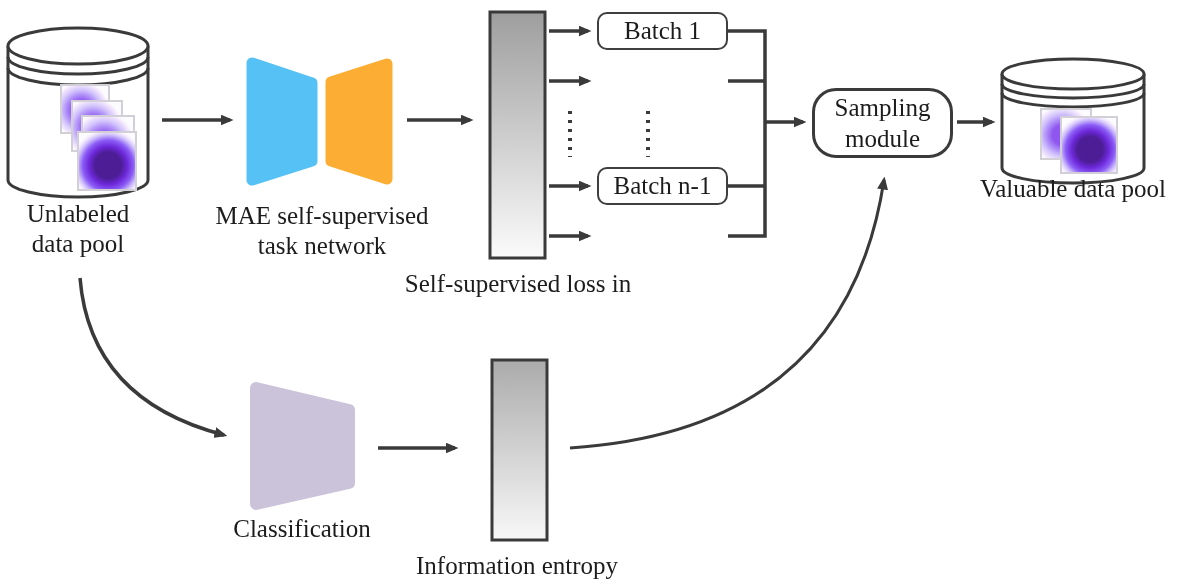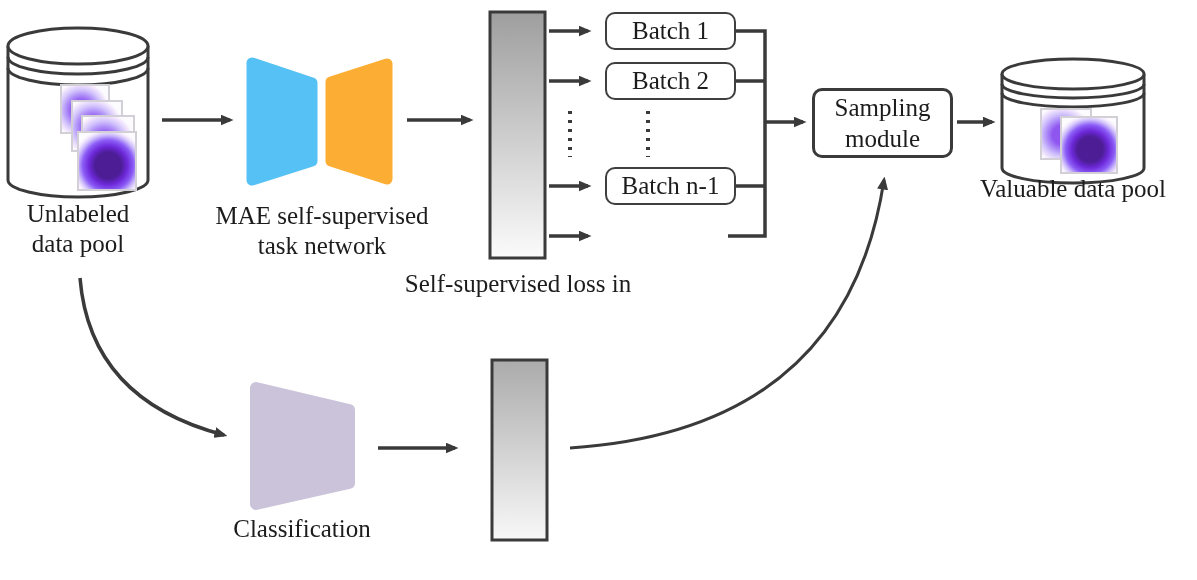--- a/index.html
+++ b/index.html
@@ -5,25 +5,25 @@
   html,body{margin:0;padding:0;background:#ffffff;}
   .canvas{
     position:relative;width:1197px;height:580px;background:#ffffff;overflow:hidden;
     font-family:"Liberation Serif","DejaVu Serif",serif;color:#1c1c1c;
   }
   .canvas svg.layer{position:absolute;left:0;top:0;}
   .label{position:absolute;text-align:center;font-size:25px;line-height:30px;white-space:nowrap;}
   .batch{
     position:absolute;left:597px;width:131px;height:38px;box-sizing:border-box;
     border:2.5px solid #3f3f3f;border-radius:10px;background:#ffffff;
-    display:flex;align-items:center;justify-content:center;font-size:25px;margin-left:8px;
+    display:flex;align-items:center;justify-content:center;font-size:25px;
   }
   .sampling{
     position:absolute;left:812px;top:88px;width:141px;height:70px;box-sizing:border-box;
-    border:3px solid #3a3a3a;border-radius:10px;background:#ffffff;
+    border:3px solid #3a3a3a;border-radius:24px;background:#ffffff;
     display:flex;flex-direction:column;align-items:center;justify-content:center;
     font-size:25px;line-height:31px;
   }
   .vdots{
     position:absolute;width:3.5px;height:46px;top:111px;
     background-image:repeating-linear-gradient(to bottom,#3a3a3a 0 3.5px,transparent 3.5px 9px);
   }
   .cellimg{position:absolute;box-sizing:border-box;background:#fcfbfd;border:2px solid #d2d0d6;}
   .blob{position:absolute;inset:0;}
   .blob.light{
@@ -127,37 +127,37 @@
     <div>data pool</div>
   </div>
 
   <div class="label" style="left:358px;top:268px;width:320px;line-height:31px">
     <div>Self-supervised loss in</div>
   </div>
 
   <div class="batch" style="top:12px">
     <span>Batch 1</span>
   </div>
-  <div class="batch" style="top:62px">
-    <span>Batch 2</span>
-  </div>
   <div class="batch" style="top:167px">
     <span>Batch n-1</span>
   </div>
 
   <div class="vdots" style="left:568px"></div>
   <div class="vdots" style="left:646px"></div>
 
   <div class="sampling">
     <div>Sampling</div>
     <div>module</div>
   </div>
 
   <div class="label" style="left:963px;top:174px;width:220px">
     <span>Valuable data pool</span>
   </div>
 
   <div class="label" style="left:202px;top:514px;width:200px">
     <div>Classification</div>
   </div>
 
+  <div class="label" style="left:382px;top:551px;width:270px">
+    <span>Information entropy</span>
+  </div>
 
 </div>
 
 </body></html>

